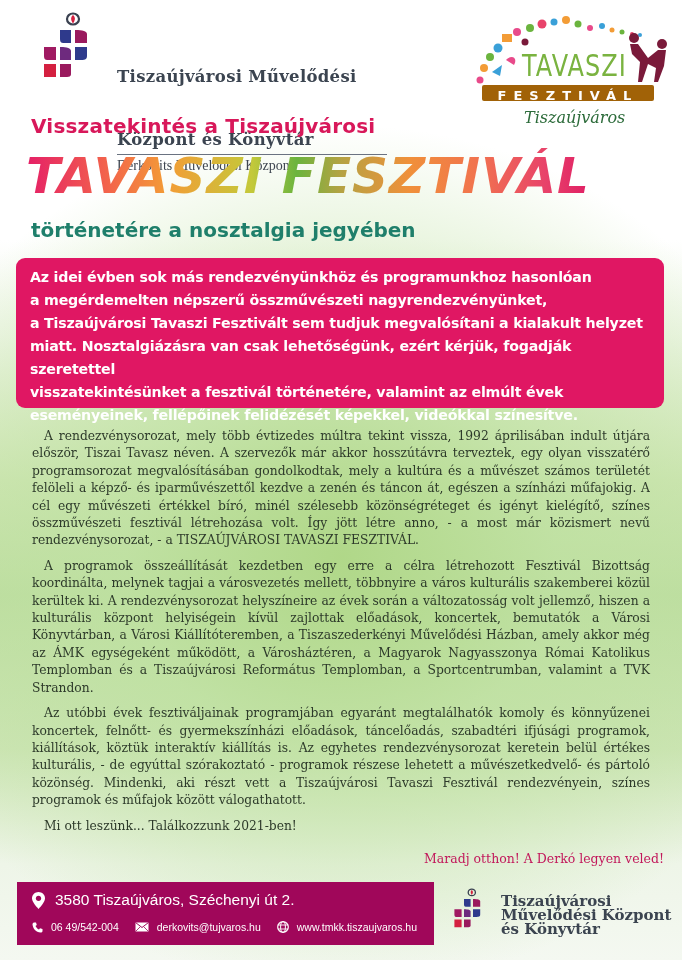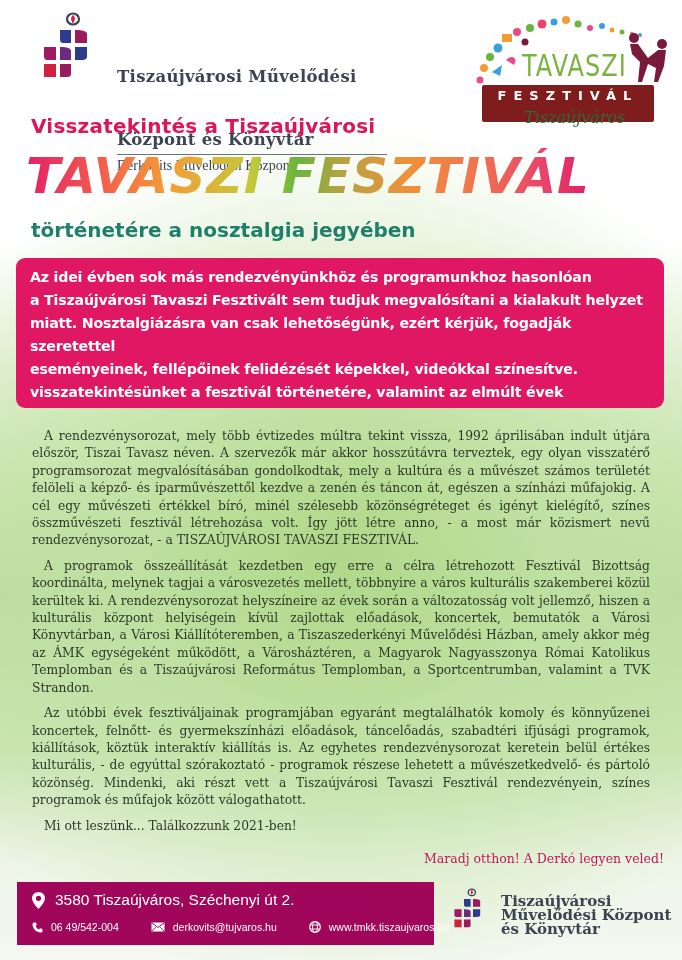--- a/index.html
+++ b/index.html
@@ -20,22 +20,22 @@
     font-family: "DejaVu Serif", serif; font-weight: bold; font-size: 16.5px;
     color: #3b4450; line-height: 20px; letter-spacing: 0.3px; margin-top: 43px;
   }
   .org-rule { width: 270px; height: 1px; background: #6a7280; margin: 4px 0 3px 0; }
   .org-sub {
     font-family: Liberation Serif, serif; font-size: 14px; color: #3e4550;
   }
 
   .fest-logo { position: absolute; left: 462px; top: 10px; width: 214px; height: 120px; }
   .fest-band {
-    position: absolute; left: 20px; top: 75px; width: 172px; height: 37px;
-    background: #7f1d1d; border-radius: 2px; color: #fff;
+    position: absolute; left: 20px; top: 75px; width: 172px; height: 16px;
+    background: #a16207; border-radius: 2px; color: #fff;
     font-family: "DejaVu Sans", sans-serif; font-weight: bold; font-size: 13px;
     letter-spacing: 7px; text-align: center; line-height: 22px;
   }
   .fest-tavaszi {
     position: absolute; left: 60px; top: 42px; font-family: "DejaVu Sans", sans-serif;
     font-size: 24px; color: #7ab340; letter-spacing: 1px; transform: scaleY(1.25);
   }
   .fest-city {
     position: absolute; left: 62px; top: 98px;
     font-family: "DejaVu Serif", serif; font-style: italic; font-size: 16px; color: #2c6b3a;
@@ -88,21 +88,21 @@
     position: absolute; left: 17px; top: 882px; width: 417px; height: 63px;
     background: #a0075a; color: #fff;
   }
   .addr-row {
     position: absolute; left: 15px; top: 9px; display: flex; align-items: center;
     font-family: "Liberation Sans", sans-serif; font-size: 15.5px;
   }
   .addr-row svg { margin-right: 10px; }
   .info-row {
     position: absolute; left: 15px; top: 39px; display: flex; align-items: center;
-    font-family: "Liberation Sans", sans-serif; font-size: 10.5px; white-space: nowrap; gap: 16px;
+    font-family: "Liberation Sans", sans-serif; font-size: 10.5px; white-space: nowrap;
   }
   .info-item { display: flex; align-items: center; margin-right: 16px; }
   .info-item svg { margin-right: 8px; }
 
   .footer-logo { position: absolute; left: 446px; top: 886px; width: 230px; height: 60px; }
   .footer-mark { position: absolute; left: 0; top: 0; width: 42px; height: 50px; }
   .footer-text {
     position: absolute; left: 55px; top: 8px;
     font-family: "DejaVu Serif", serif; font-weight: bold; font-size: 15px;
     color: #3b4450; line-height: 14px;
@@ -172,24 +172,25 @@
   <div class="fest-band">FESZTIVÁL</div>
   <div class="fest-city">Tiszaújváros</div>
 </div>
 
 <div class="title-line1">Visszatekintés a Tiszaújvárosi</div>
 <div class="title-main">TAVASZI FESZTIVÁL</div>
 <div class="title-line3">történetére a nosztalgia jegyében</div>
 
 <div class="intro-box">
   <p>Az idei évben sok más rendezvényünkhöz és programunkhoz hasonlóan</p>
+  <p>a megérdemelten népszerű összművészeti nagyrendezvényünket,</p>
   <p>a Tiszaújvárosi Tavaszi Fesztivált sem tudjuk megvalósítani a kialakult helyzet</p>
   <p>miatt. Nosztalgiázásra van csak lehetőségünk, ezért kérjük, fogadják szeretettel</p>
+  <p>visszatekintésünket a fesztivál történetére, valamint az elmúlt évek</p>
   <p>eseményeinek, fellépőinek felidézését képekkel, videókkal színesítve.</p>
-  <p>visszatekintésünket a fesztivál történetére, valamint az elmúlt évek</p>
 </div>
 
 <div class="body-text">
   <p>A rendezvénysorozat, mely több évtizedes múltra tekint vissza, 1992 áprilisában indult útjára először, Tiszai Tavasz néven. A szervezők már akkor hosszútávra terveztek, egy olyan visszatérő programsorozat megvalósításában gondolkodtak, mely a kultúra és a művészet számos területét felöleli a képző- és iparművészettől kezdve a zenén és táncon át, egészen a színházi műfajokig. A cél egy művészeti értékkel bíró, minél szélesebb közönségréteget és igényt kielégítő, színes összművészeti fesztivál létrehozása volt. Így jött létre anno, - a most már közismert nevű rendezvénysorozat, - a TISZAÚJVÁROSI TAVASZI FESZTIVÁL.</p>
   <p>A programok összeállítását kezdetben egy erre a célra létrehozott Fesztivál Bizottság koordinálta, melynek tagjai a városvezetés mellett, többnyire a város kulturális szakemberei közül kerültek ki. A rendezvénysorozat helyszíneire az évek során a változatosság volt jellemző, hiszen a kulturális központ helyiségein kívül zajlottak előadások, koncertek, bemutatók a Városi Könyvtárban, a Városi Kiállítóteremben, a Tiszaszederkényi Művelődési Házban, amely akkor még az ÁMK egységeként működött, a Városháztéren, a Magyarok Nagyasszonya Római Katolikus Templomban és a Tiszaújvárosi Református Templomban, a Sportcentrumban, valamint a TVK Strandon.</p>
   <p>Az utóbbi évek fesztiváljainak programjában egyaránt megtalálhatók komoly és könnyűzenei koncertek, felnőtt- és gyermekszínházi előadások, táncelőadás, szabadtéri ifjúsági programok, kiállítások, köztük interaktív kiállítás is. Az egyhetes rendezvénysorozat keretein belül értékes kulturális, - de egyúttal szórakoztató - programok részese lehetett a művészetkedvelő- és pártoló közönség. Mindenki, aki részt vett a Tiszaújvárosi Tavaszi Fesztivál rendezvényein, színes programok és műfajok között válogathatott.</p>
   <p class="last">Mi ott leszünk... Találkozzunk 2021-ben!</p>
 </div>
 <div class="sign-off">Maradj otthon! A Derkó legyen veled!</div>
 

